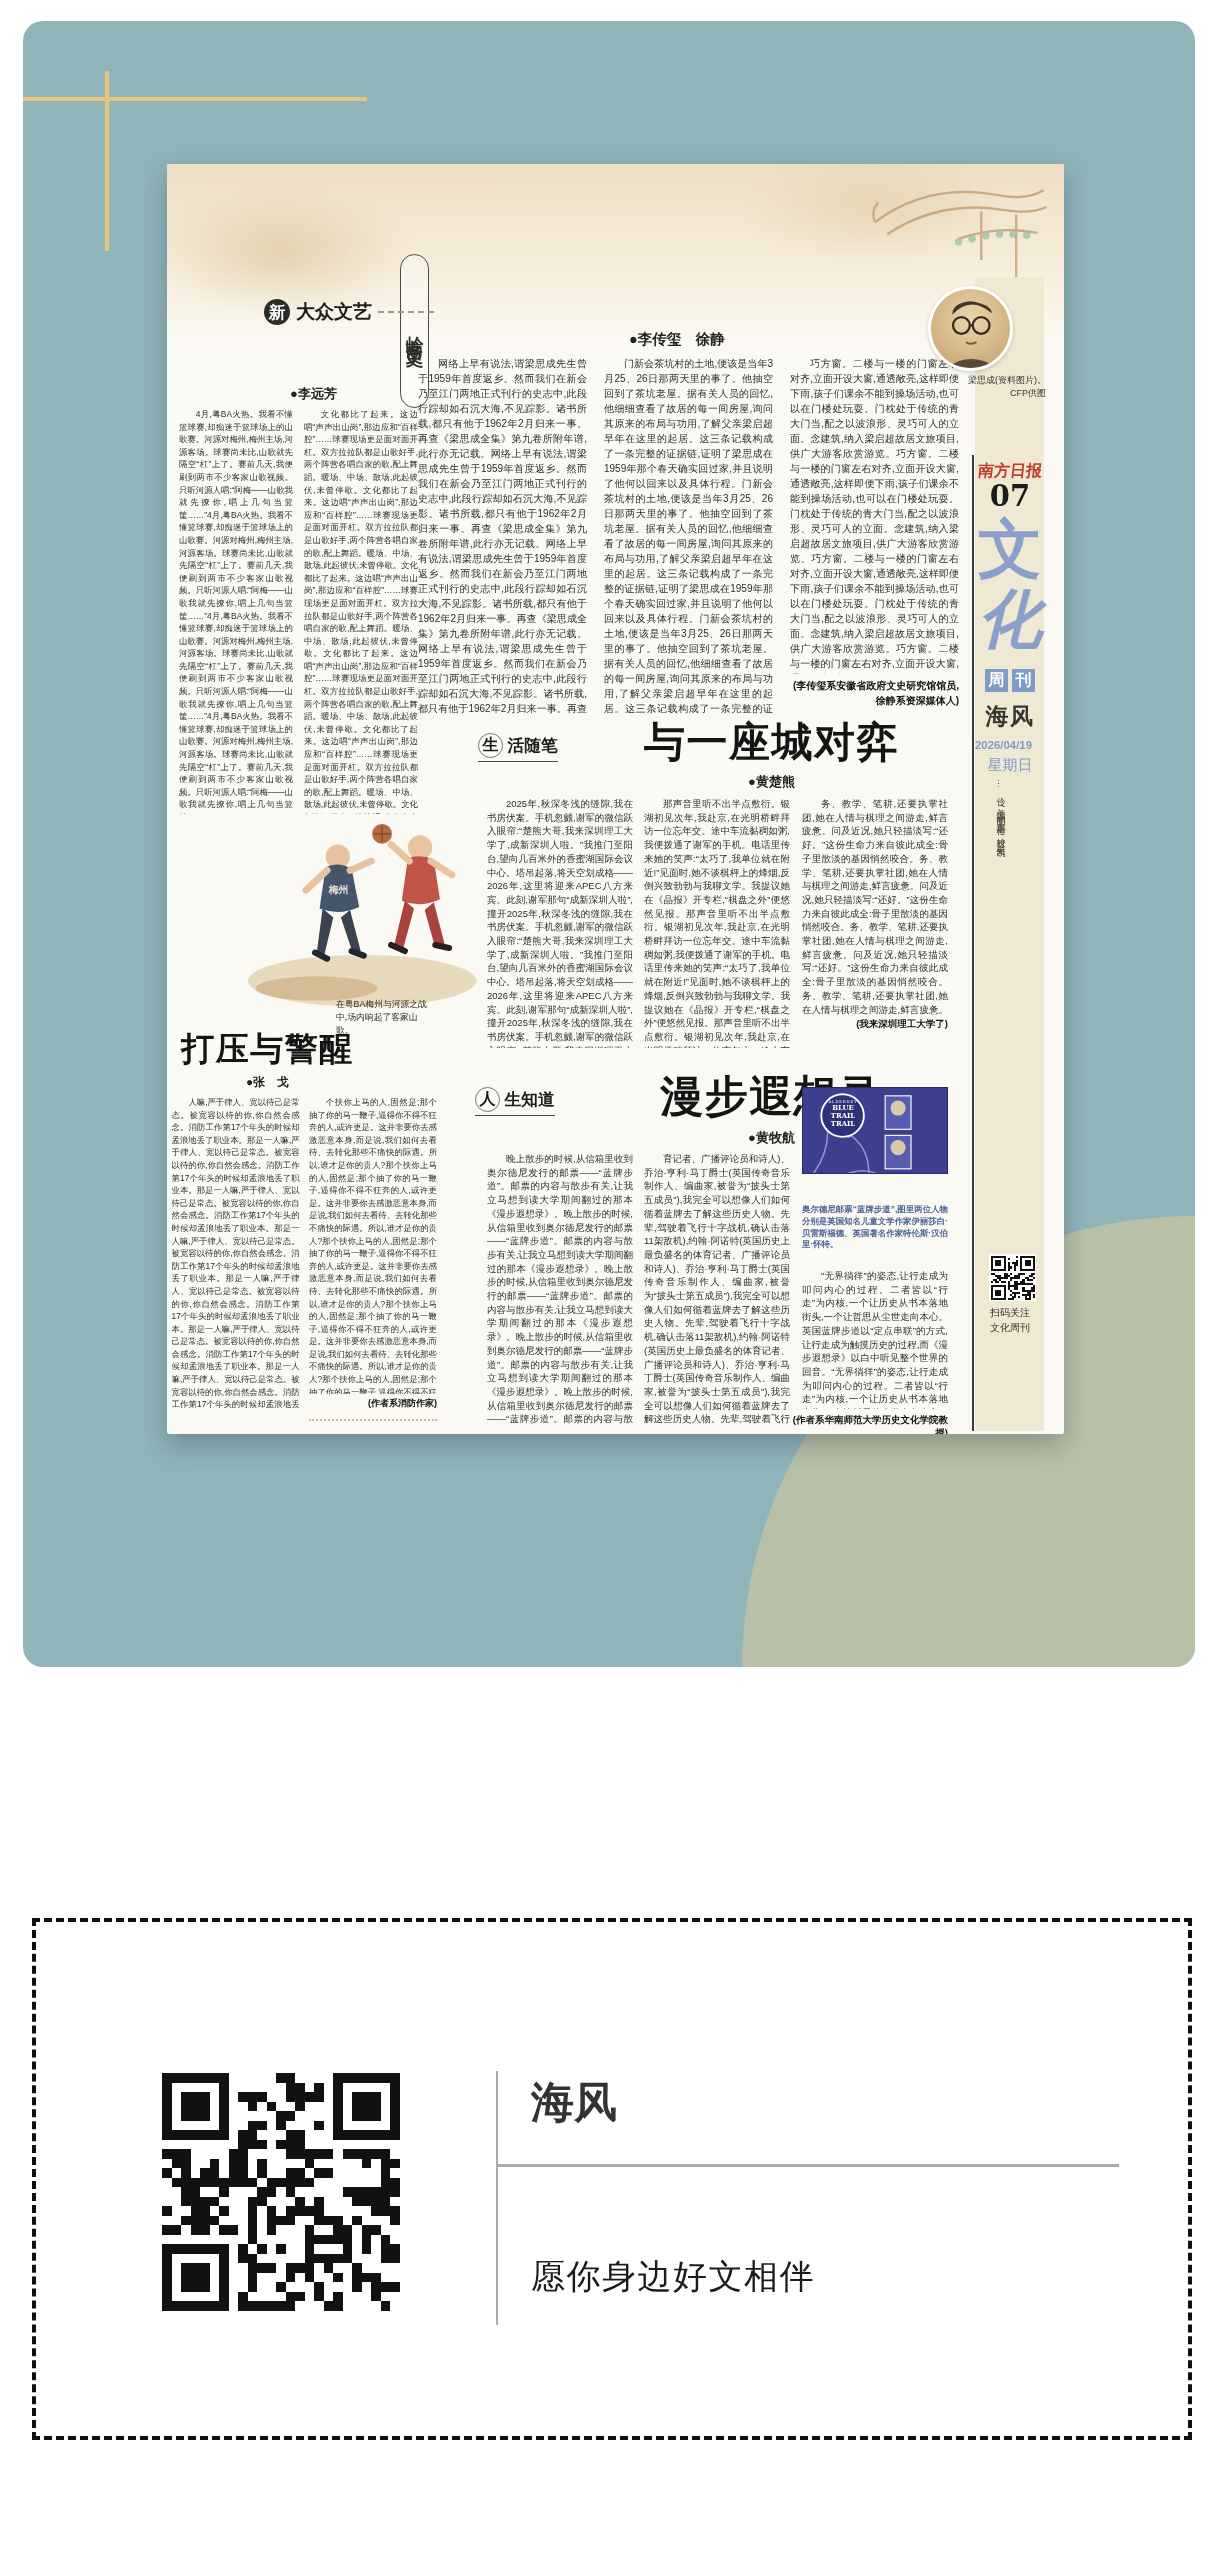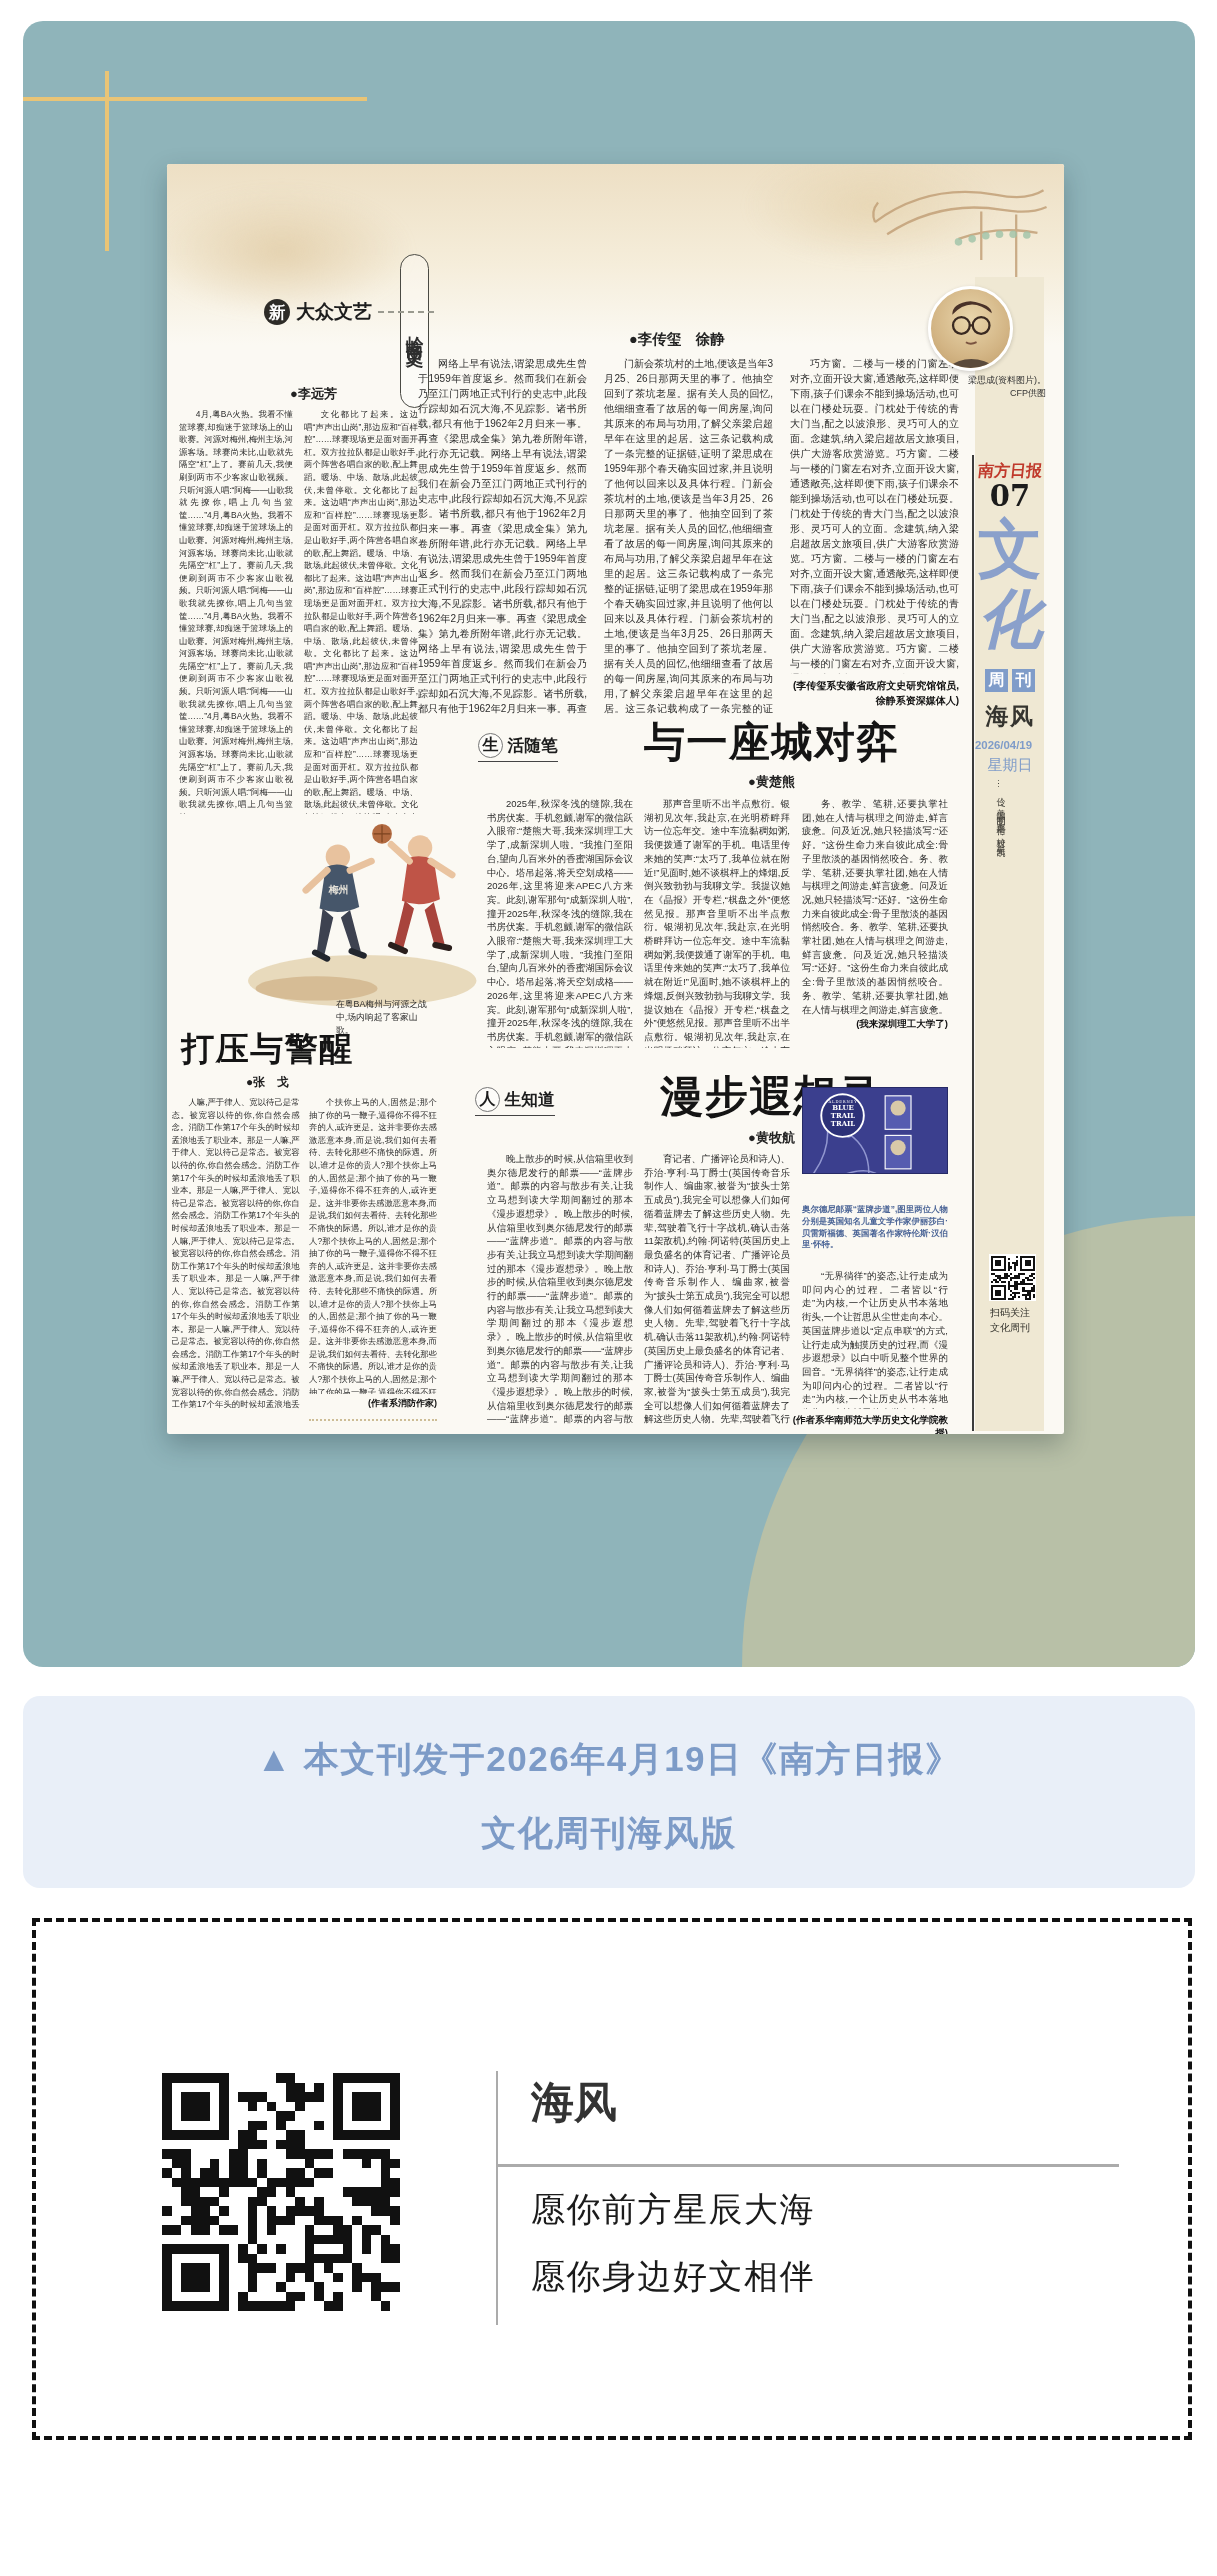--- a/index.html
+++ b/index.html
@@ -324,24 +324,20 @@
           <rect fill="#fff" x="1" y="15" width="5" height="5"></rect>
           <rect x="2" y="16" width="3" height="3"></rect>
         </svg>
       </div>
     <div class="abs" style="left:808px;top:1142px;width:70px;text-align:center;font-size:10px;line-height:14.5px;color:#33322c;">
       <div>扫码关注</div>
       <div>文化周刊</div>
     </div>
   </div>
 
-  <div class="abs note-panel">
-    <div class="abs note-line" style="left:0;top:40px;"><span>▲</span><span> 本文刊发于2026年4月19日《南方日报》</span></div>
-    <div class="abs note-line" style="left:0;top:114px;">文化周刊海风版</div>
-  </div>
 
   <div class="abs dash-box">
     <div class="abs" style="left:126px;top:151px;width:238px;height:238px;">
         <svg viewBox="0 0 25 25" width="100%" height="100%" shape-rendering="crispEdges" fill="#111" xmlns="http://www.w3.org/2000/svg">
           <rect x="12" y="0" width="1" height="1"></rect>
           <rect x="13" y="0" width="1" height="1"></rect>
           <rect x="13" y="1" width="1" height="1"></rect>
           <rect x="14" y="1" width="1" height="1"></rect>
           <rect x="16" y="1" width="1" height="1"></rect>
           <rect x="8" y="2" width="1" height="1"></rect>
@@ -555,18 +551,17 @@
           <rect fill="#fff" x="19" y="1" width="5" height="5"></rect>
           <rect x="20" y="2" width="3" height="3"></rect>
           <rect x="0" y="18" width="7" height="7"></rect>
           <rect fill="#fff" x="1" y="19" width="5" height="5"></rect>
           <rect x="2" y="20" width="3" height="3"></rect>
         </svg>
       </div>
     <div class="abs grayline" style="left:460px;top:149px;width:2.3px;height:254px;"></div>
     <div class="abs capt" style="left:495px;top:152px;font-size:43px;">海风</div>
     <div class="abs grayline" style="left:460px;top:242px;width:623px;height:3px;"></div>
-    <div class="abs slogan" style="left:495px;top:265px;">愿你前方星辰大海</div>
     <div class="abs slogan" style="left:495px;top:332px;">愿你身边好文相伴</div>
   </div>
 
 </div>
 
 
 </body></html>

